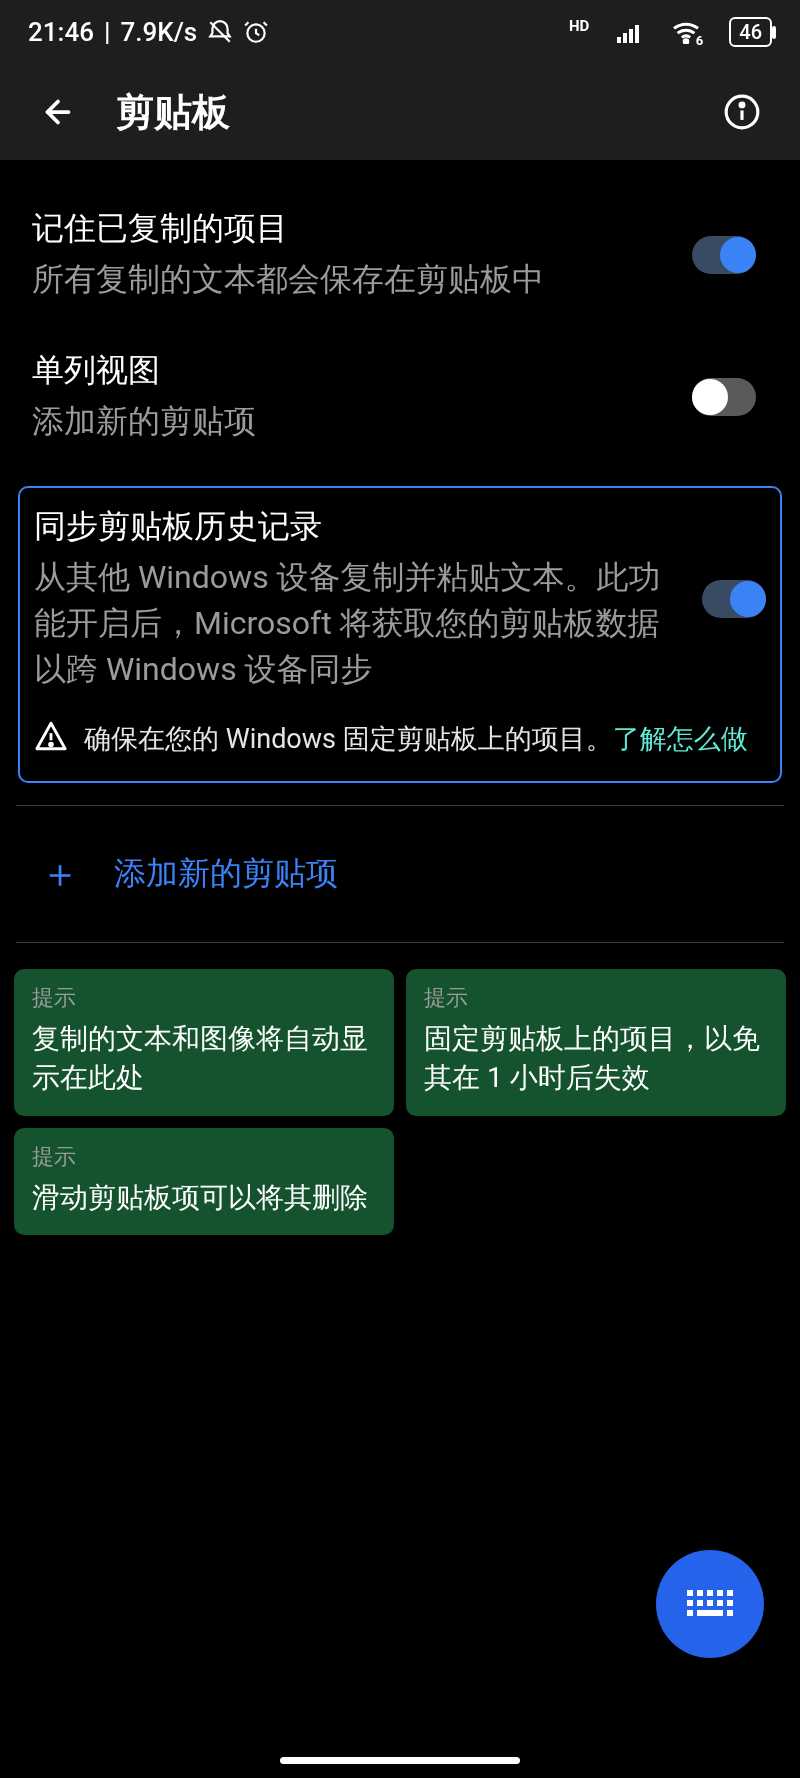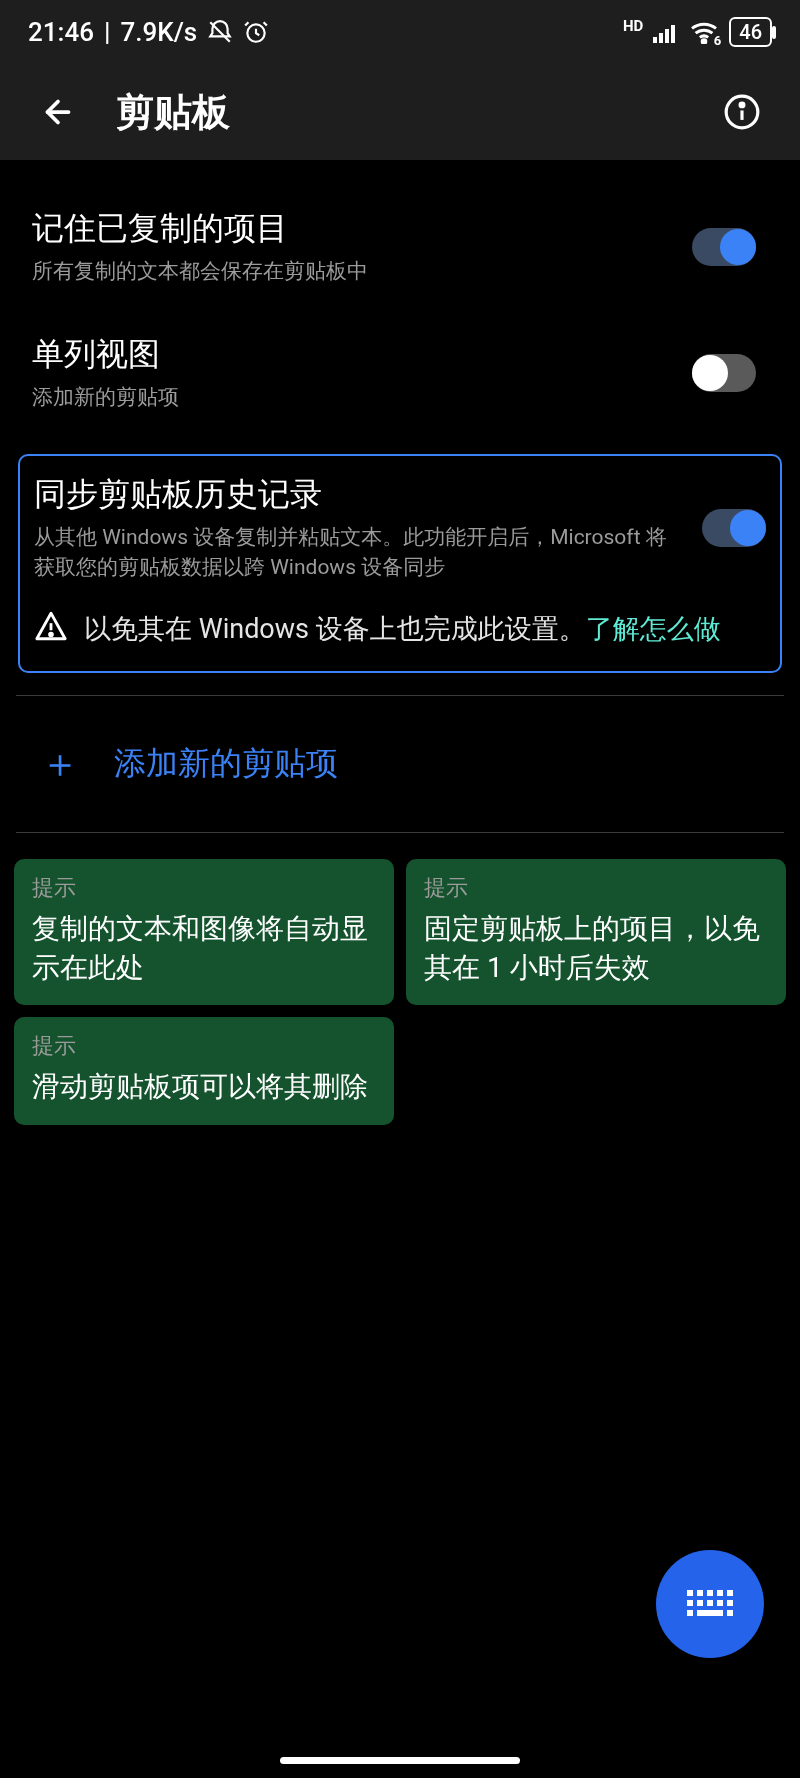--- a/index.html
+++ b/index.html
@@ -18,21 +18,21 @@
     height: 64px;
     background: #1e1e1e;
     display: flex;
     align-items: center;
     justify-content: space-between;
     padding: 16px 28px;
     font-size: 26px;
     font-weight: 500;
   }
   .status-left { display: flex; align-items: center; gap: 10px; }
-  .status-right { display: flex; align-items: center; gap: 10px; }
+  .status-right { display: flex; align-items: center; gap: 28px; }
   .status-icon { display: inline-flex; align-items: center; }
   .battery {
     border: 2px solid #fff;
     border-radius: 6px;
     padding: 1px 8px;
     font-size: 20px;
     position: relative;
   }
   .battery::after{
     content:"";
@@ -68,21 +68,21 @@
     gap: 24px;
   }
   .setting-text { flex: 1; min-width: 0; }
   .setting-title {
     font-size: 32px;
     font-weight: 500;
     color: #fff;
     line-height: 1.3;
   }
   .setting-desc {
-    font-size: 21px;
+    font-size: 32px;
     color: #9b9b9b;
     line-height: 1.45;
     margin-top: 6px;
   }
   .toggle-wrap {
     align-self: center;
     flex-shrink: 0;
   }
 
   
@@ -291,21 +291,21 @@
     </div>
     <div class="note-row">
       <span>
         <svg width="34" height="34" viewBox="0 0 24 24" fill="none" stroke="#fff" stroke-width="2" stroke-linejoin="round">
           <path d="M12 3 2 21h20L12 3z"></path>
             <line x1="12" y1="10" x2="12" y2="15"></line>
             <circle cx="12" cy="18" r="1" fill="#fff"></circle>
         </svg>
       </span>
       <div class="note-text">
-        <span>以免其在 Windows 设备上也完成此设置。</span><span class="note-link">了解怎么做</span>
+        <span>确保在您的 Windows 固定剪贴板上的项目。</span><span class="note-link">了解怎么做</span>
       </div>
     </div>
   </div>
 
 
   <div class="divider"></div>
 
   <div class="add-row">
     <span class="plus">＋</span>
     <span>添加新的剪贴项</span>

